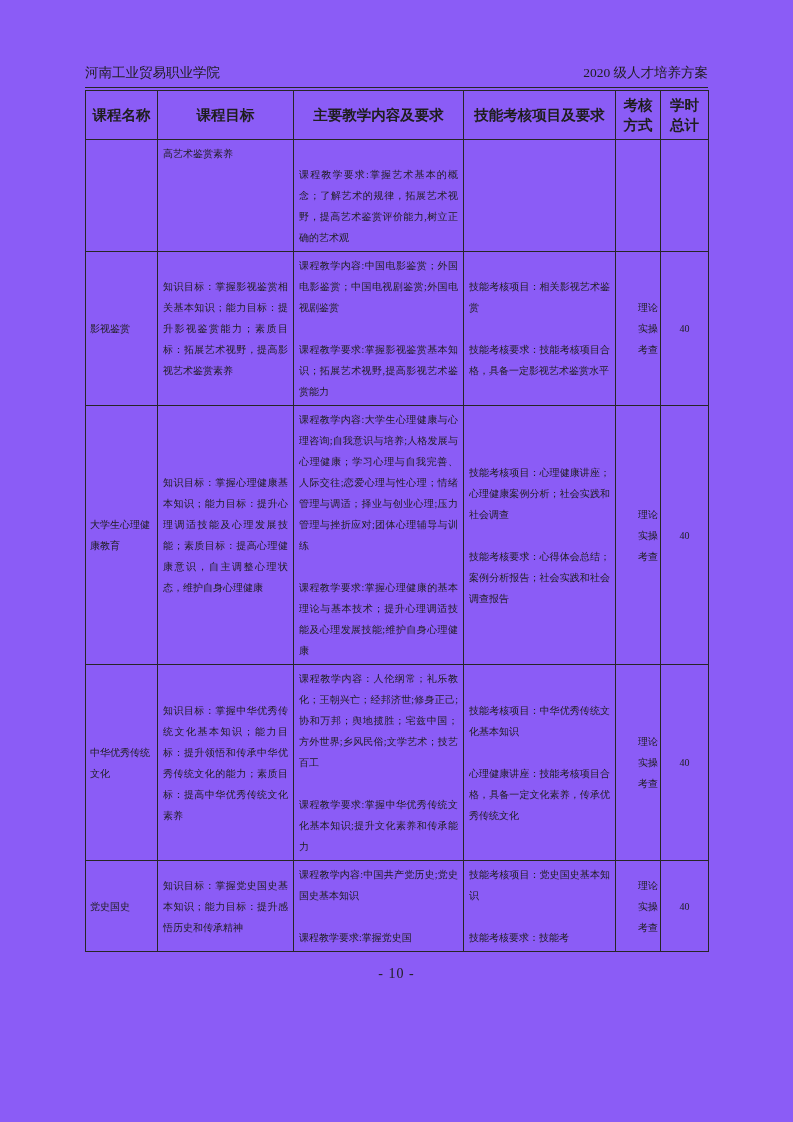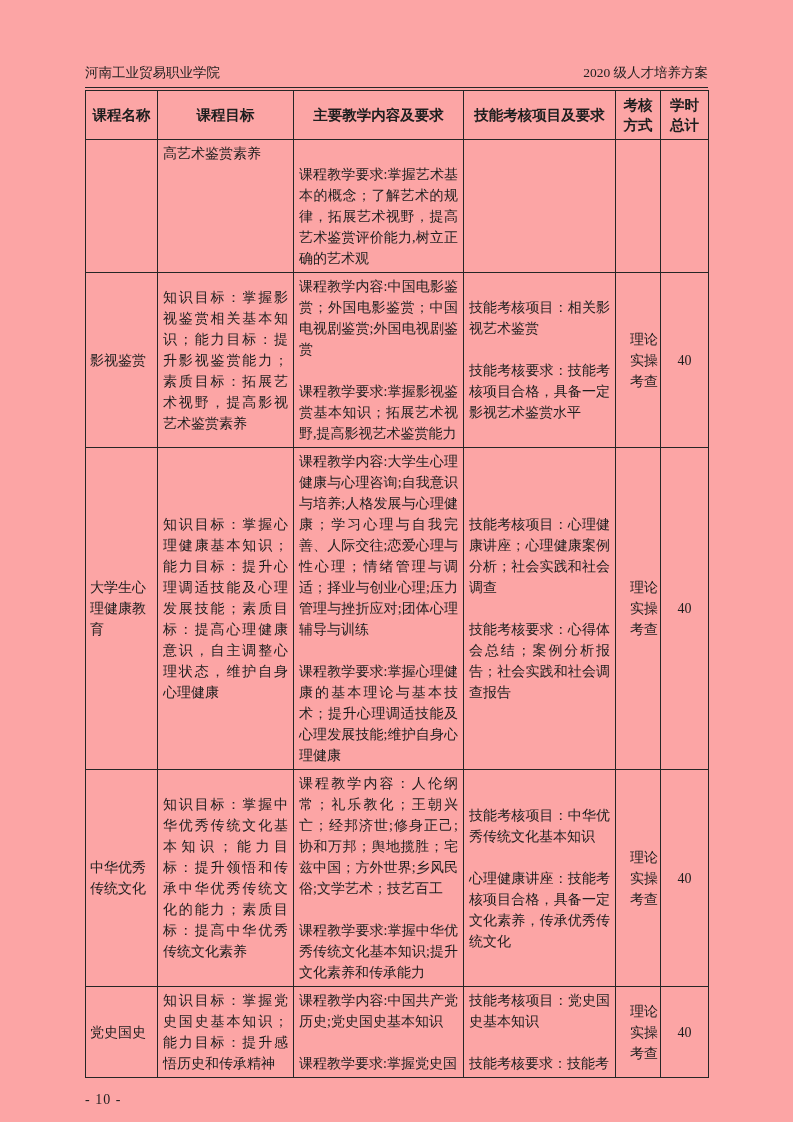--- a/index.html
+++ b/index.html
@@ -6,21 +6,21 @@
     margin: 0;
     padding: 0;
     background: #ffffff;
   }
   .page {
     position: relative;
     width: 793px;
     height: 1122px;
     box-sizing: border-box;
     padding: 64px 85px 0 85px;
-    background: #fca5a5;
+    background: #8b5cf6;
     font-family: "Liberation Serif", "DejaVu Serif", serif;
     color: #1e1e1e;
     overflow: hidden;
   }
   .doc-header {
     display: flex;
     justify-content: space-between;
     align-items: flex-end;
     font-size: 13.5px;
     line-height: 18px;
@@ -29,21 +29,21 @@
   }
   table.curriculum {
     border-collapse: collapse;
     table-layout: fixed;
     width: 623px;
     margin-top: 2px;
     border: 1.5px solid #262626;
   }
   .curriculum th, .curriculum td {
     border: 1px solid #262626;
-    font-size: 14px;
+    font-size: 10px;
     line-height: 21px;
     padding: 3px 5px;
     white-space: pre-line;
     overflow: hidden;
     word-break: break-all;
   }
   .curriculum th {
     font-weight: bold;
     font-size: 14.5px;
     text-align: center;
@@ -75,21 +75,21 @@
     vertical-align: middle;
     padding: 3px 2px;
   }
   td.hours {
     text-align: center;
     vertical-align: middle;
     padding: 2px 2px;
   }
   .page-footer {
     width: 623px;
-    text-align: left;
+    text-align: center;
     margin-top: 14px;
     font-size: 14px;
     letter-spacing: 1px;
   }
 </style>
 </head>
 <body>
 
 <div class="page">
 

